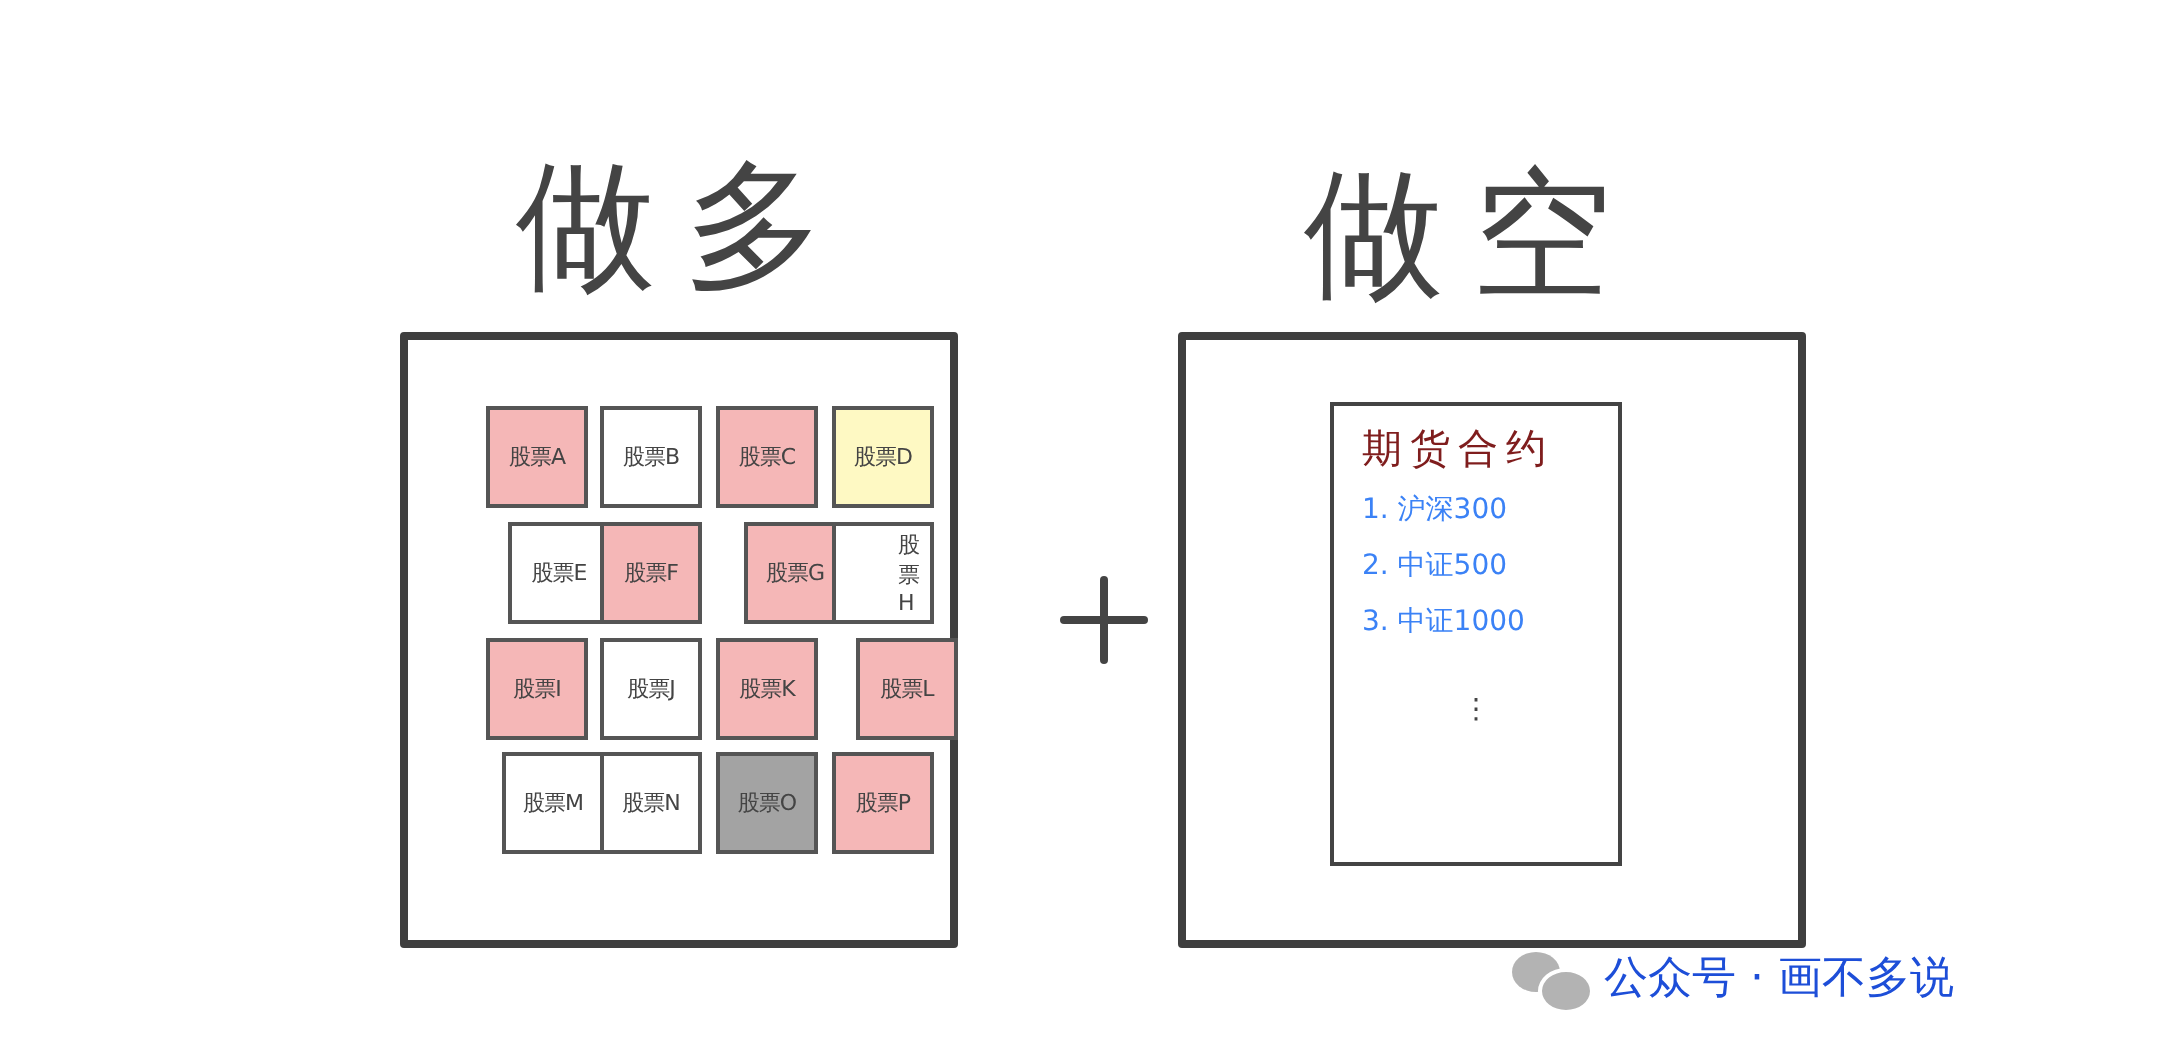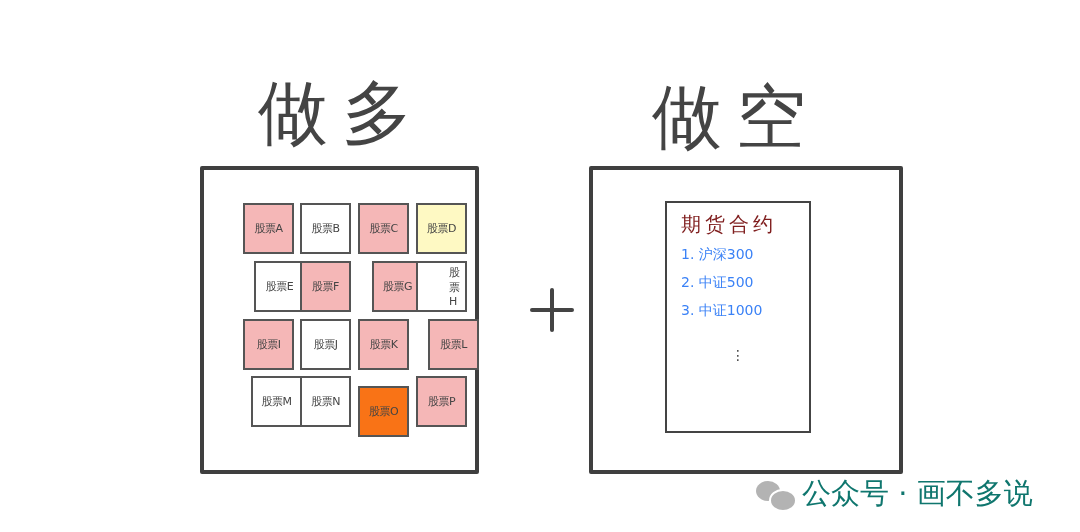--- a/index.html
+++ b/index.html
@@ -15,21 +15,21 @@
   .plus{position:absolute;left:530px;top:288px;width:44px;height:44px;}
   .plus:before,.plus:after{content:"";position:absolute;background:#444;border-radius:3px;}
   .plus:before{left:20px;top:0;width:4px;height:44px;}
   .plus:after{left:0;top:20px;width:44px;height:4px;}
   .sheet{position:absolute;left:665px;top:201px;width:146px;height:232px;box-sizing:border-box;
          border:2px solid #444;background:#fff;padding:8px 0 0 14px;}
   .sheet-title{font-size:20px;letter-spacing:4px;color:#7f1d1d;margin-bottom:8px;}
   .sheet-item{font-size:14px;color:#3b82f6;margin-bottom:10px;}
   .dots{position:absolute;left:64px;top:148px;font-size:14px;line-height:9px;color:#444;}
   .watermark{position:absolute;left:756px;top:474px;display:flex;align-items:center;
-             color:#0f766e;font-size:29px;}
+             color:#1d4ed8;font-size:22px;}
   .wm-icon{position:relative;width:38px;height:30px;margin-right:8px;}
   .b1{position:absolute;left:0;top:2px;width:24px;height:20px;border-radius:50%;background:#b3b3b3;}
   .b2{position:absolute;left:13px;top:10px;width:24px;height:19px;border-radius:50%;background:#b3b3b3;border:2px solid #fff;}
 </style>
 </head>
 <body>
 
 <div class="title" style="left:258px;top:78px;">做多</div>
 <div class="title" style="left:652px;top:82px;">做空</div>
 
@@ -42,21 +42,21 @@
       <div class="tile" style="left: 50px; top: 91px;">股票E</div>
       <div class="tile long" style="left: 96px; top: 91px; background: rgb(245, 183, 183);">股票F</div>
       <div class="tile long" style="left: 168px; top: 91px; background: rgb(245, 183, 183);">股票G</div>
       <div class="tile" style="left: 212px; top: 91px; padding-left: 31px;">股票H</div>
       <div class="tile long" style="left: 39px; top: 149px; background: rgb(245, 183, 183);">股票I</div>
       <div class="tile" style="left: 96px; top: 149px;">股票J</div>
       <div class="tile long" style="left: 154px; top: 149px; background: rgb(245, 183, 183);">股票K</div>
       <div class="tile long" style="left: 212px; top: 149px; background: rgb(245, 183, 183); margin-left: 12px;">股票L</div>
       <div class="tile" style="left: 47px; top: 206px;">股票M</div>
       <div class="tile" style="left: 96px; top: 206px;">股票N</div>
-      <div class="tile long" style="left: 154px; top: 216px; background: #f97316;">股票O</div>
+      <div class="tile long" style="left: 154px; top: 206px; background: #a3a3a3;">股票O</div>
       <div class="tile long" style="left: 212px; top: 206px; background: rgb(245, 183, 183);">股票P</div>
     </div>
 </div>
 
 <div class="plus"></div>
 
 <div class="panel" style="left:589px;top:166px;width:314px;height:308px;"></div>
 <div class="sheet">
   <div class="sheet-title">期货合约</div>
   <div class="sheet-item">1. 沪深300</div>

